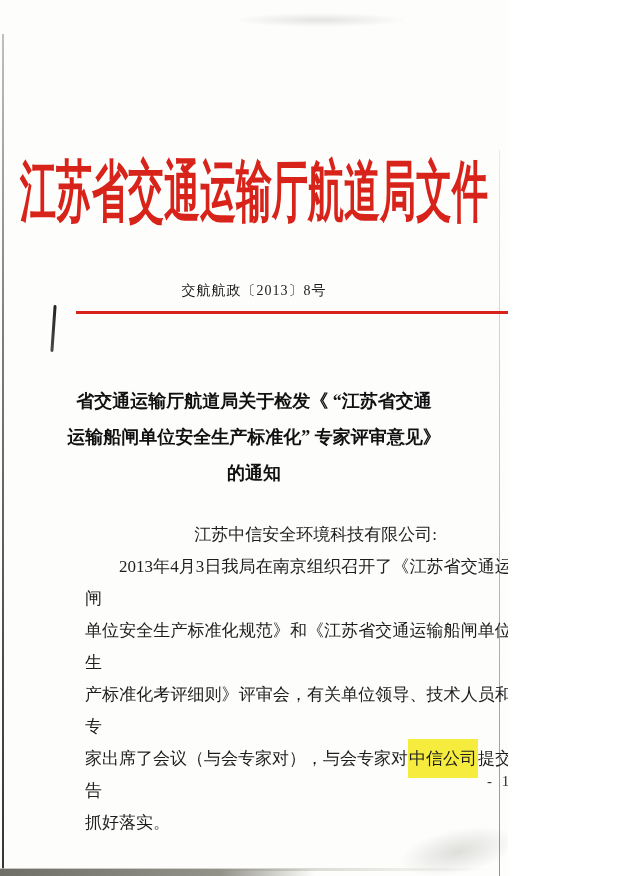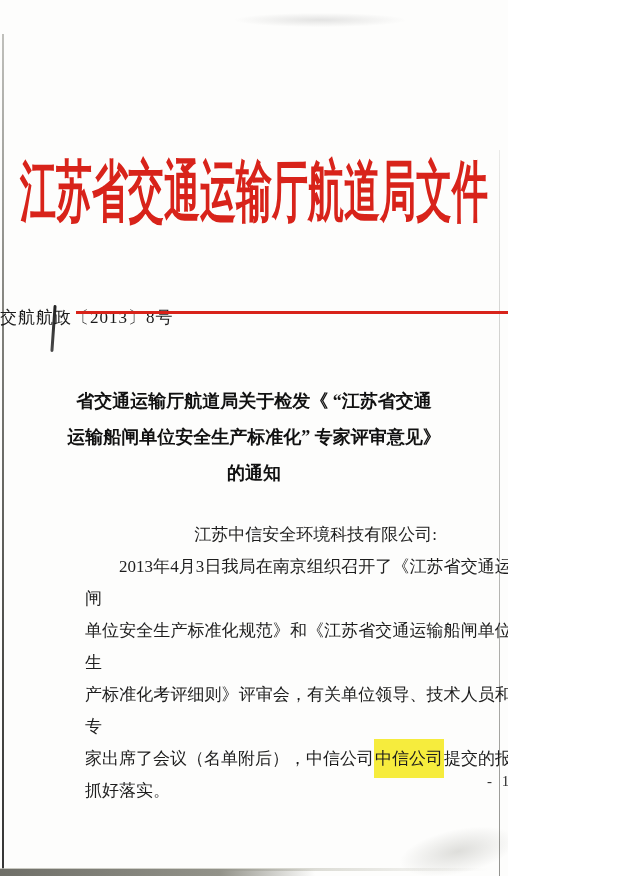--- a/index.html
+++ b/index.html
@@ -92,25 +92,24 @@
       transform: scaleY(1.85);
       transform-origin: center top;
       white-space: nowrap;
       letter-spacing: 0px;
     }
     .doc-number {
       position: absolute;
       top: 282px;
       left: 0;
       right: 0;
-      text-align: left;
-      font-size: 17px;
+      text-align: center;
+      font-size: 14px;
       color: #1b1b1b;
       letter-spacing: 1px;
-      margin-top: 24px;
     }
     .red-rule {
       position: absolute;
       top: 311px;
       left: 76px;
       width: 469px;
       height: 3px;
       background: var(--rule-red, #d8231a);
     }
     .title-block {
@@ -184,19 +183,19 @@
     <div>省交通运输厅航道局关于检发《 “江苏省交通</div>
     <div>运输船闸单位安全生产标准化” 专家评审意见》</div>
     <div>的通知</div>
   </div>
 
   <div class="body-block">
     <div class="salutation">江苏中信安全环境科技有限公司:</div>
     <div class="p-line first">2013年4月3日我局在南京组织召开了《江苏省交通运输船闸</div>
     <div class="p-line">单位安全生产标准化规范》和《江苏省交通运输船闸单位安全生</div>
     <div class="p-line">产标准化考评细则》评审会，有关单位领导、技术人员和特邀专</div>
-    <div class="p-line"><span>家出席了会议（名单附后），中信公司</span><span class="highlight">中信公司</span><span>提交的报告进</span></div>
+    <div class="p-line"><span>家出席了会议（与会专家对），与会专家对</span><span class="highlight">中信公司</span><span>提交的报告进</span></div>
     <div class="p-line last">抓好落实。</div>
   </div>
 
   <div class="page-number">- 1 -</div>
 
 </div>
 
 </body></html>

